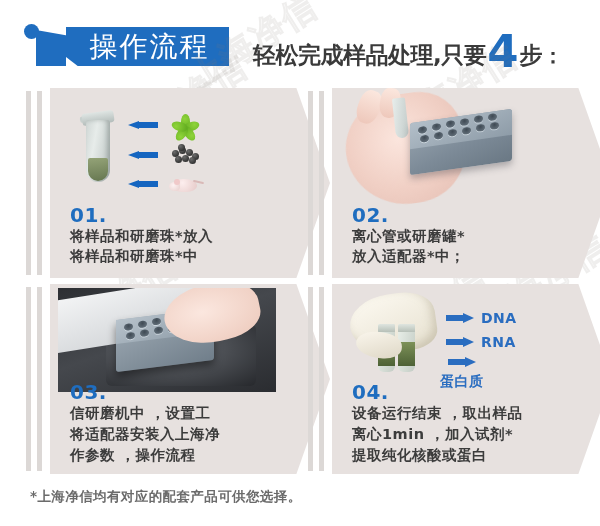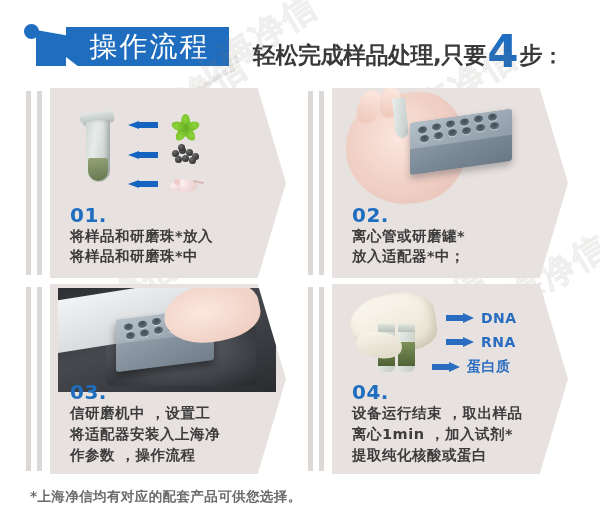--- a/index.html
+++ b/index.html
@@ -68,20 +68,21 @@
 
   .bar{position:absolute;top:3px;width:5px;height:184px;background:#dcd8d6;}
   .bar.b1{left:0;}
   .bar.b2{left:11px;}
 
   .card{
     position:absolute;left:24px;top:0;width:236px;height:190px;
     background:#e7e1df;
     clip-path:polygon(0 0, 88% 0, 100% 50%, 88% 100%, 0 100%);
     overflow:hidden;
+    padding-left:44px;
   }
   .card-inner{position:absolute;inset:0;}
 
   .step-num{
     position:absolute;left:20px;
     color:#1f6dbf;font-size:20px;font-weight:bold;letter-spacing:0.5px;
   }
   .step-lines{
     position:absolute;left:20px;
     color:#3c3c3c;font-size:14.5px;font-weight:bold;
@@ -455,21 +456,21 @@
         <div class="glove-thumb"></div>
 
         <div class="out-row" style="left:114px;top:26px;">
           <span class="arrow-right"></span>
           <span class="out-label">DNA</span>
         </div>
         <div class="out-row" style="left:114px;top:50px;">
           <span class="arrow-right"></span>
           <span class="out-label">RNA</span>
         </div>
-        <div class="out-row" style="left:100px;top:74px;">
+        <div class="out-row" style="left:108px;top:74px;flex-direction:column;">
           <span class="arrow-right"></span>
           <span class="out-label">蛋白质</span>
         </div>
 
         <div class="step-num">04.</div>
         <div class="step-lines">
           <div>设备运行结束 ，取出样品</div>
           <div>离心1min ，加入试剂*</div>
           <div>提取纯化核酸或蛋白</div>
         </div>

